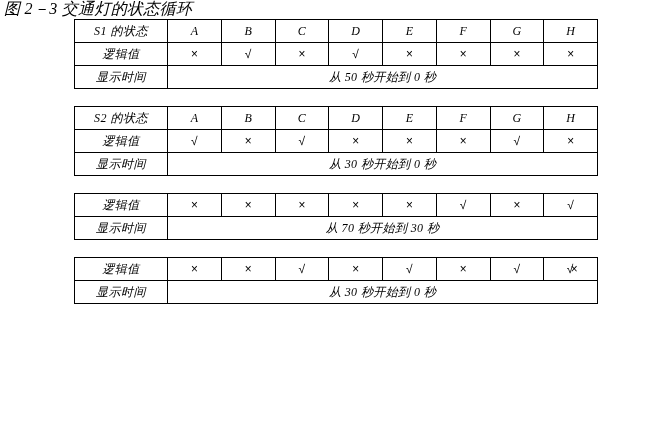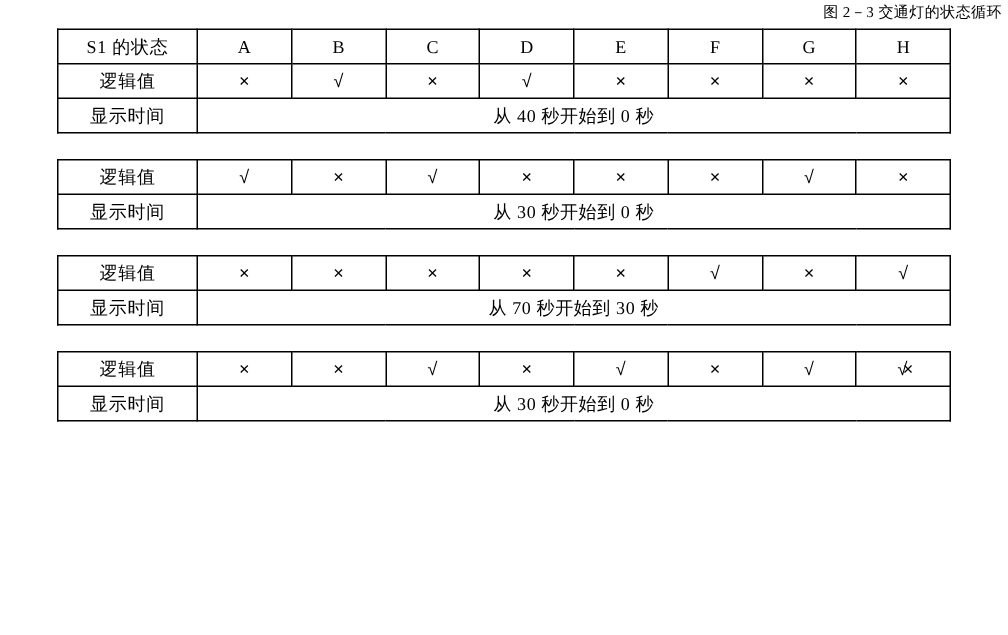--- a/index.html
+++ b/index.html
@@ -14,32 +14,34 @@
     color: #000000;
   }
   .page {
     width: 672px;
     height: 423px;
     position: relative;
     box-sizing: border-box;
     padding: 0 4px;
   }
   .caption {
-    text-align: right;
-    font-size: 10px;
+    text-align: left;
+    font-size: 16px;
     line-height: 14px;
     padding-top: 2px;
     padding-bottom: 3px;
     letter-spacing: 0.3px;
+    font-style: italic;
   }
   table.state-table {
     border-collapse: collapse;
-    width: 596px;
+    width: 524px;
     margin: 0 auto;
     table-layout: fixed;
+    font-style: italic;
   }
   table.state-table td {
     border: 1px solid #000000;
     height: 22px;
     text-align: center;
     vertical-align: middle;
     font-size: 12px;
     padding: 0;
   }
   td.label-cell {
@@ -107,29 +109,40 @@
       <td class="mark mark-check">√</td>
       <td class="mark mark-cross">×</td>
       <td class="mark mark-check">√</td>
       <td class="mark mark-cross">×</td>
       <td class="mark mark-cross">×</td>
       <td class="mark mark-cross">×</td>
       <td class="mark mark-cross">×</td>
     </tr>
     <tr>
       <td class="label-cell">显示时间</td>
-      <td class="time-cell" colspan="8">从 40 秒开始到 0 秒</td>
+      <td class="time-cell" colspan="8">从 50 秒开始到 0 秒</td>
     </tr>
   </tbody>
     </table>
 
   <div class="block-gap"></div>
 
   <table class="state-table">
     <tbody>
+        <tr>
+      <td class="label-cell state-head">S2 的状态</td>
+      <td class="letter">A</td>
+      <td class="letter">B</td>
+      <td class="letter">C</td>
+      <td class="letter">D</td>
+      <td class="letter">E</td>
+      <td class="letter">F</td>
+      <td class="letter">G</td>
+      <td class="letter">H</td>
+    </tr>
     <tr>
       <td class="label-cell">逻辑值</td>
       <td class="mark mark-check">√</td>
       <td class="mark mark-cross">×</td>
       <td class="mark mark-check">√</td>
       <td class="mark mark-cross">×</td>
       <td class="mark mark-cross">×</td>
       <td class="mark mark-cross">×</td>
       <td class="mark mark-check">√</td>
       <td class="mark mark-cross">×</td>

